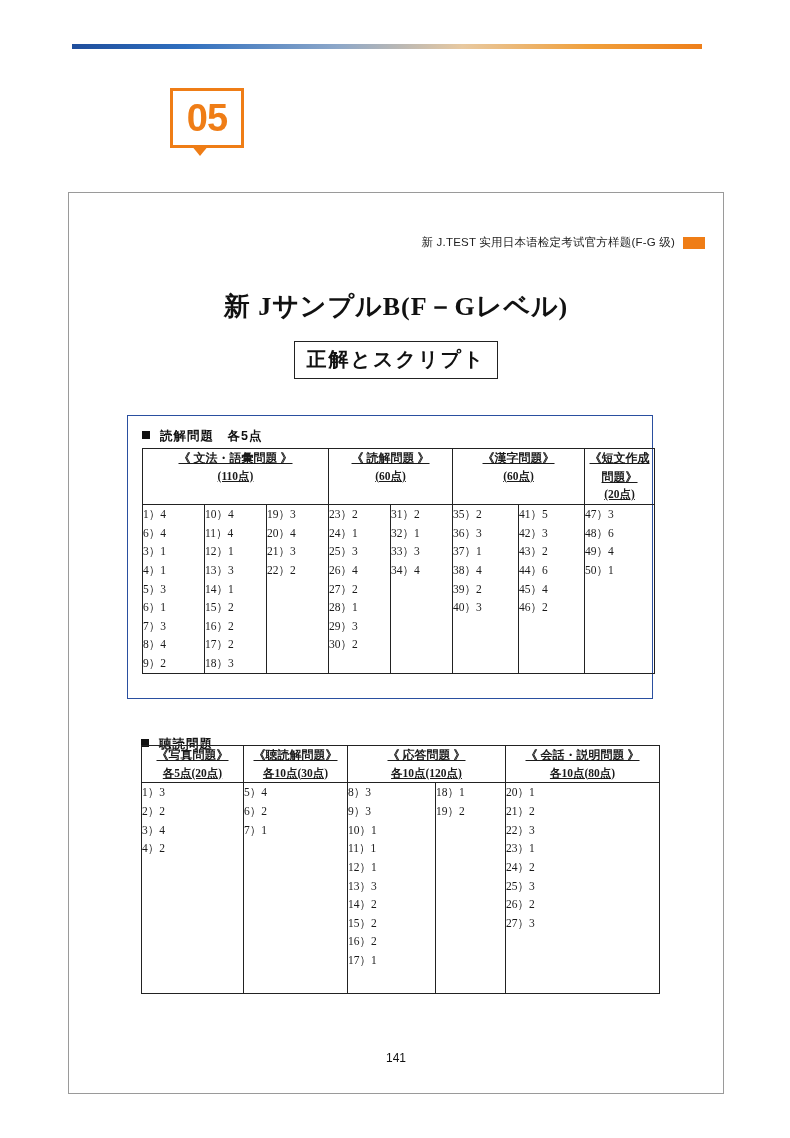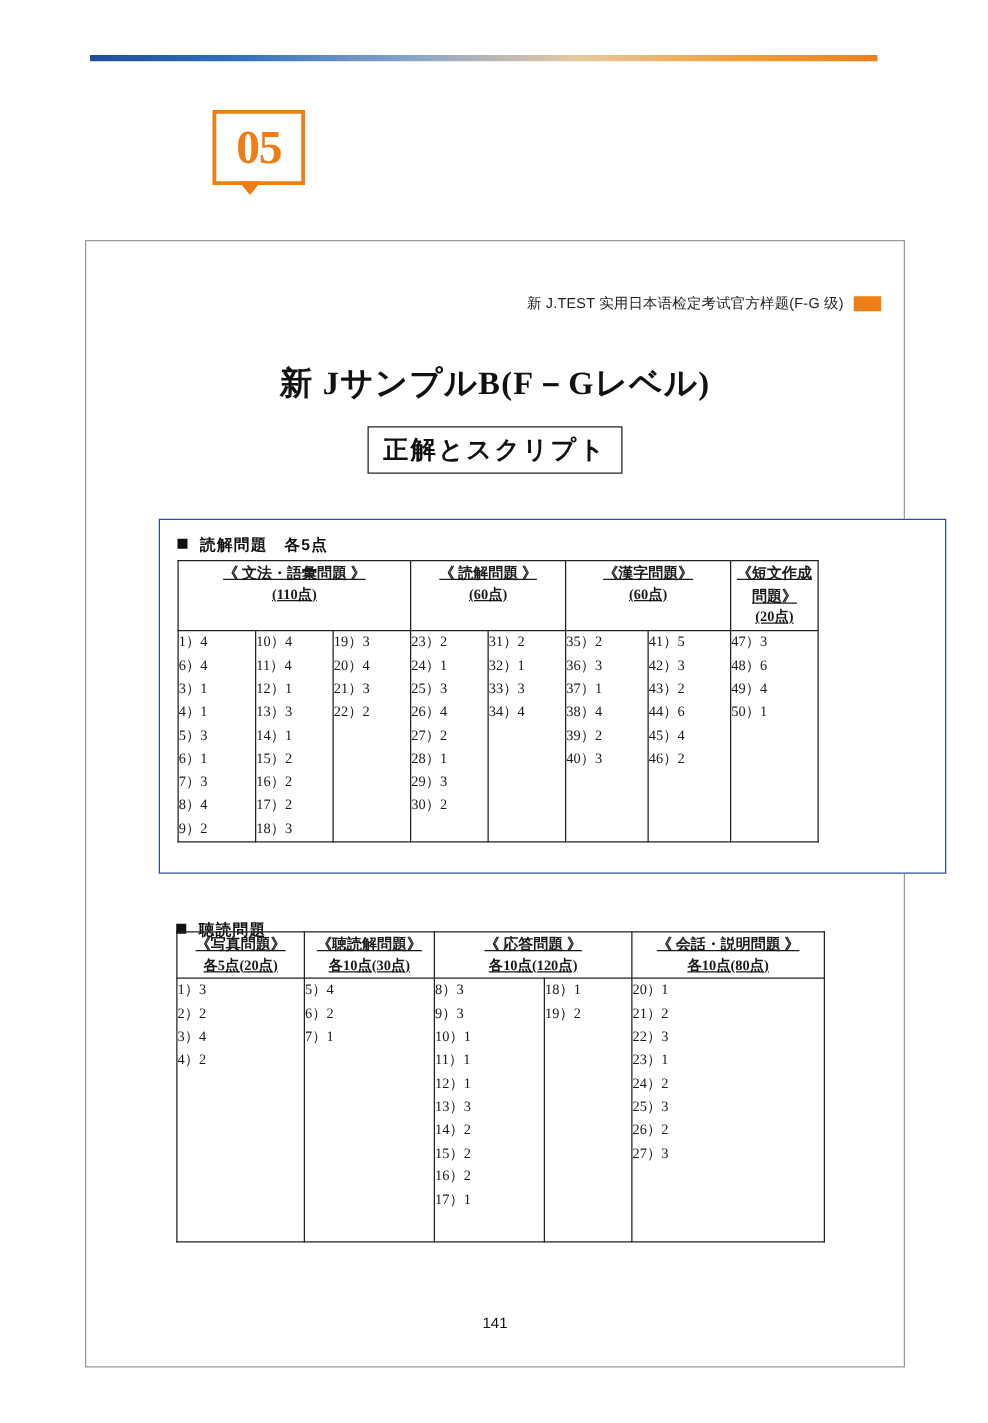--- a/index.html
+++ b/index.html
@@ -39,21 +39,21 @@
     height: 60px;
     border: 3px solid #ef7d16;
     box-sizing: border-box;
     display: flex;
     align-items: center;
     justify-content: center;
     position: relative;
   }
   .chapter-badge .num {
     color: #ef7d16;
-    font-family: Liberation Serif, serif;
+    font-family: Liberation Sans, sans-serif;
     font-size: 38px;
     font-weight: bold;
     letter-spacing: -1px;
     line-height: 1;
   }
   .chapter-badge::after {
     content: "";
     position: absolute;
     left: 18px;
     bottom: -11px;
@@ -149,21 +149,21 @@
     background: #111;
     margin-right: 10px;
     vertical-align: 1px;
   }
 
   
   .reading-box {
     position: absolute;
     left: 58px;
     top: 222px;
-    width: 630px;
+    width: 526px;
     height: 284px;
     border: 1.5px solid #2a4fa0;
     box-sizing: border-box;
     background: #fff;
   }
   .reading-box .sec-label {
     position: static;
     display: block;
     margin: 12px 0 0 14px;
   }

